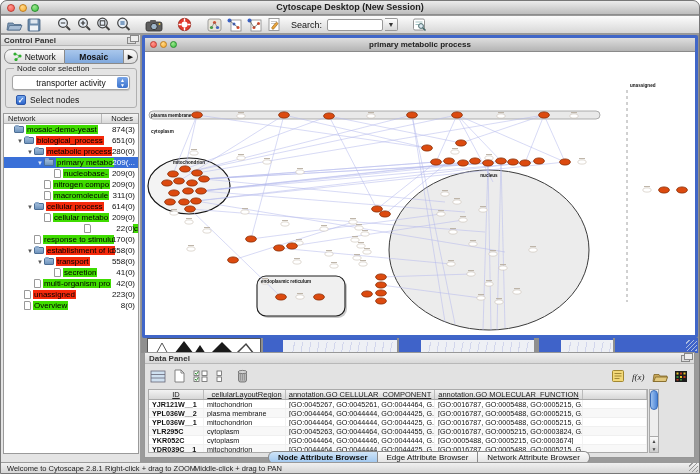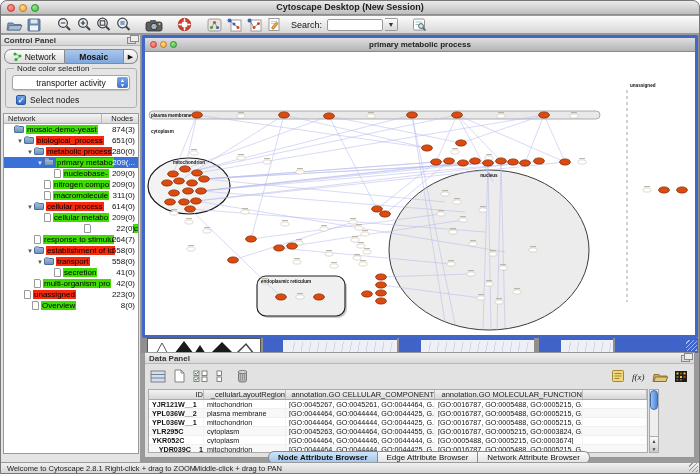--- a/index.html
+++ b/index.html
@@ -81,21 +81,21 @@
   .scribble{position:absolute;left:24px;right:2px;top:2px;bottom:0;
       background:repeating-linear-gradient(100deg,transparent 0 7px,#c6cbe8 7px 8px);opacity:.7;}
   
   #data-panel{left:143px;top:351px;width:551px;height:106px;background:#e2e2e2;border:1px solid #979797;}
   #dp-header{left:0;top:0;right:0;height:11px;background:linear-gradient(#efefef,#d8d8d8);border-bottom:1px solid #b8b8b8;
              font-size:8px;font-weight:bold;color:#333;padding-left:4px;line-height:11px;}
   #dp-toolbar{left:0;top:12px;right:0;height:22px;display:flex;align-items:center;padding:0 4px;gap:3px;}
   #dp-toolbar .spacer{flex:1;}
   #dp-table{left:3px;top:36px;width:500px;height:64px;background:#fff;border:1px solid #aaa;overflow:hidden;}
   #dp-thead{display:flex;height:10px;background:linear-gradient(#f3f3f3,#d7d7d7);border-bottom:1px solid #aaa;}
-  #dp-thead .th{font-size:7.5px;color:#222;text-align:right;line-height:10px;border-right:1px solid #bbb;overflow:hidden;white-space:nowrap;}
+  #dp-thead .th{font-size:7.5px;color:#222;text-align:center;line-height:10px;border-right:1px solid #bbb;overflow:hidden;white-space:nowrap;text-decoration:underline;}
   .drow{display:flex;height:9px;border-bottom:1px solid #f0f0f0;}
   .drow:nth-child(even){background:#f8f8f8;}
   .dcell{font-size:7.2px;color:#111;line-height:9px;padding-left:3px;overflow:hidden;white-space:nowrap;border-right:1px solid #f2f2f2;}
   .dcell.id{font-weight:bold;}
   #dp-vscroll{left:504px;top:36px;width:10px;height:64px;border:1px solid #aaa;background:#eee;}
   #dp-vscroll .thumb{position:absolute;left:0;top:0;width:8px;height:20px;border-radius:4px;
       background:linear-gradient(90deg,#9cc0ee,#4d86d8);border:1px solid #3b6db8;}
   #dp-vscroll .btns{position:absolute;left:0;bottom:0;width:8px;height:16px;background:linear-gradient(#fafafa,#ccc);
       font-size:5px;line-height:8px;text-align:center;color:#444;border-top:1px solid #aaa;}
   
@@ -336,21 +336,21 @@
           <div class="trow" style="padding-left: 32px; gap: 40px;">
             <span class="arr"></span>
             <span class="ticon file"></span>
             <span class="chip green">cell communicat</span>
             <span class="cnt">22(0)</span>
           </div>
           <div class="trow" style="padding-left: 22px;">
             <span class="arr"></span>
             <span class="ticon file"></span>
             <span class="chip green">response to stimulu</span>
-            <span class="cnt">264(7)</span>
+            <span class="cnt">170(0)</span>
           </div>
           <div class="trow" style="padding-left: 22px;">
             <span class="arr">▼</span>
             <span class="ticon folder"></span>
             <span class="chip red">establishment of lo</span>
             <span class="cnt">558(0)</span>
           </div>
           <div class="trow" style="padding-left: 32px;">
             <span class="arr">▼</span>
             <span class="ticon folder"></span>
@@ -368,21 +368,21 @@
             <span class="ticon file"></span>
             <span class="chip green">multi-organism pro</span>
             <span class="cnt">42(0)</span>
           </div>
           <div class="trow" style="padding-left: 12px;">
             <span class="arr"></span>
             <span class="ticon file"></span>
             <span class="chip red">unassigned</span>
             <span class="cnt">223(0)</span>
           </div>
-          <div class="trow" style="padding-left: 20px;">
+          <div class="trow" style="padding-left: 12px;">
             <span class="arr"></span>
             <span class="ticon file"></span>
             <span class="chip green">Overview</span>
             <span class="cnt">8(0)</span>
           </div>
         </div>
     </div>
   </div>
 
   <div class="abs" id="mdi">
@@ -739,21 +739,21 @@
             <div class="dcell" style="width: 64px;"></div>
           </div>
           <div class="drow">
             <div class="dcell id" style="width: 55px;">YKR052C</div>
             <div class="dcell" style="width: 82px;">cytoplasm</div>
             <div class="dcell" style="width: 149px;">[GO:0044464, GO:0044446, GO:0044444, G...</div>
             <div class="dcell" style="width: 148px;">[GO:0005488, GO:0005215, GO:0003674]</div>
             <div class="dcell" style="width: 64px;"></div>
           </div>
           <div class="drow">
-            <div class="dcell id" style="width: 55px; text-align: right;">YDR039C__1</div>
+            <div class="dcell id" style="width: 55px;">YDR039C__1</div>
             <div class="dcell" style="width: 82px;">mitochondrion</div>
             <div class="dcell" style="width: 149px;">[GO:0044464, GO:0044444, GO:0044425, G...</div>
             <div class="dcell" style="width: 148px;">[GO:0016787, GO:0005488, GO:0005215, G...</div>
             <div class="dcell" style="width: 64px;"></div>
           </div>
         </div>
     </div>
     <div class="abs" id="dp-vscroll">
       <div class="thumb"></div>
       <div class="btns">▲<br>▼</div>

